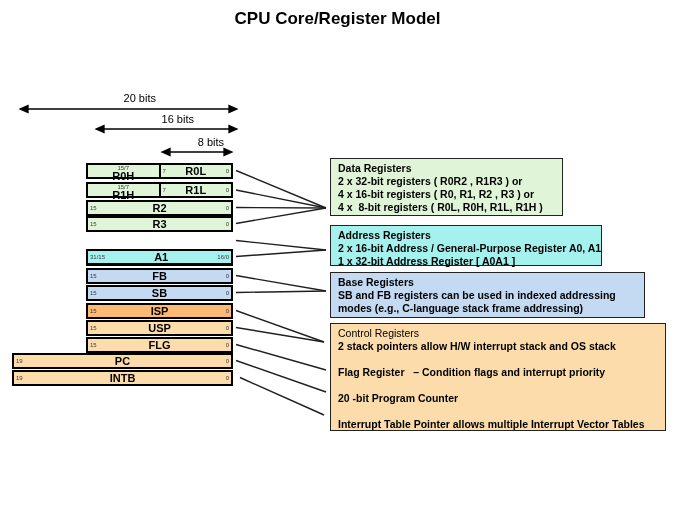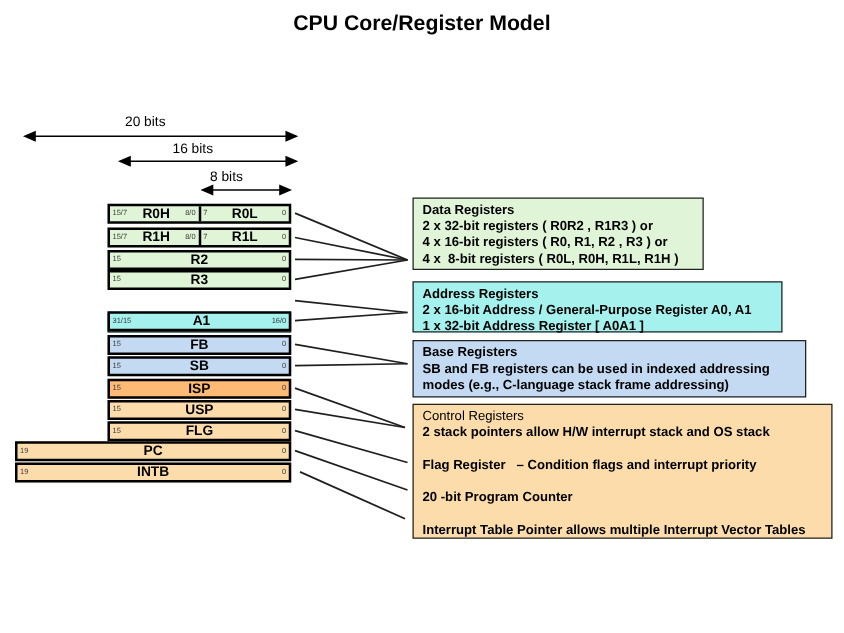--- a/index.html
+++ b/index.html
@@ -5,36 +5,36 @@
   html,body{margin:0;padding:0;background:#fff;}
   #stage{
     position:relative;width:675px;height:506px;background:#ffffff;
     font-family:"Liberation Sans",sans-serif;overflow:hidden;
   }
   .page-title{
     position:absolute;top:9px;left:0;width:100%;text-align:center;
     font-size:17px;font-weight:bold;color:#000;letter-spacing:0px;
   }
   .dim-label{
-    position:absolute;width:56px;text-align:left;
+    position:absolute;width:56px;text-align:right;
     font-size:11px;color:#000;
   }
   #overlay{position:absolute;left:0;top:0;}
   .reg-row{
     position:absolute;box-sizing:border-box;border:2px solid #000;
     display:flex;align-items:center;font-size:11px;font-weight:bold;color:#000;
   }
   .reg-row .name{flex:1;text-align:center;line-height:1;}
   .reg-row .bit{
     font-size:6px;font-weight:normal;color:#3a3a3a;padding:0 2px;line-height:1;
     align-self:center;min-width:8px;
   }
   .reg-row .bit.r{text-align:right;}
   .reg-cell{flex:1;display:flex;align-items:center;height:100%;}
-  .reg-cell.first{border-right:2px solid #000;}
+  .reg-cell.first{border-right:2px solid #000;flex-direction:column;}
   .info-box{
     position:absolute;box-sizing:border-box;border:1.5px solid #222;
     padding:3px 7px;font-size:10.5px;line-height:13px;color:#000;
   }
   .ib-title{font-weight:bold;white-space:pre;}
   .ib-title.regular{font-weight:normal;}
   .ib-line{white-space:pre;font-weight:bold;}
 </style>
 </head>
 <body>
@@ -162,21 +162,21 @@
       </div>
     </div>
 
   <div id="infoboxes">
       <div class="info-box" style="left: 330px; top: 158px; width: 233px; height: 58px; background: rgb(224, 245, 215);">
         <div class="ib-title">Data Registers</div>
         <div class="ib-line">2 x 32-bit registers ( R0R2 , R1R3 ) or</div>
         <div class="ib-line">4 x 16-bit registers ( R0, R1, R2 , R3 ) or</div>
         <div class="ib-line">4 x  8-bit registers ( R0L, R0H, R1L, R1H )</div>
       </div>
-      <div class="info-box" style="left: 330px; top: 225px; width: 296px; height: 41px; background: rgb(164, 241, 238);">
+      <div class="info-box" style="left: 330px; top: 225px; width: 272px; height: 41px; background: rgb(164, 241, 238);">
         <div class="ib-title">Address Registers</div>
         <div class="ib-line">2 x 16-bit Address / General-Purpose Register A0, A1</div>
         <div class="ib-line">1 x 32-bit Address Register [ A0A1 ]</div>
       </div>
       <div class="info-box" style="left: 330px; top: 272px; width: 315px; height: 46px; background: rgb(195, 218, 242);">
         <div class="ib-title">Base Registers</div>
         <div class="ib-line">SB and FB registers can be used in indexed addressing</div>
         <div class="ib-line">modes (e.g., C-language stack frame addressing)</div>
       </div>
       <div class="info-box" style="left: 330px; top: 323px; width: 336px; height: 108px; background: rgb(252, 220, 170);">

